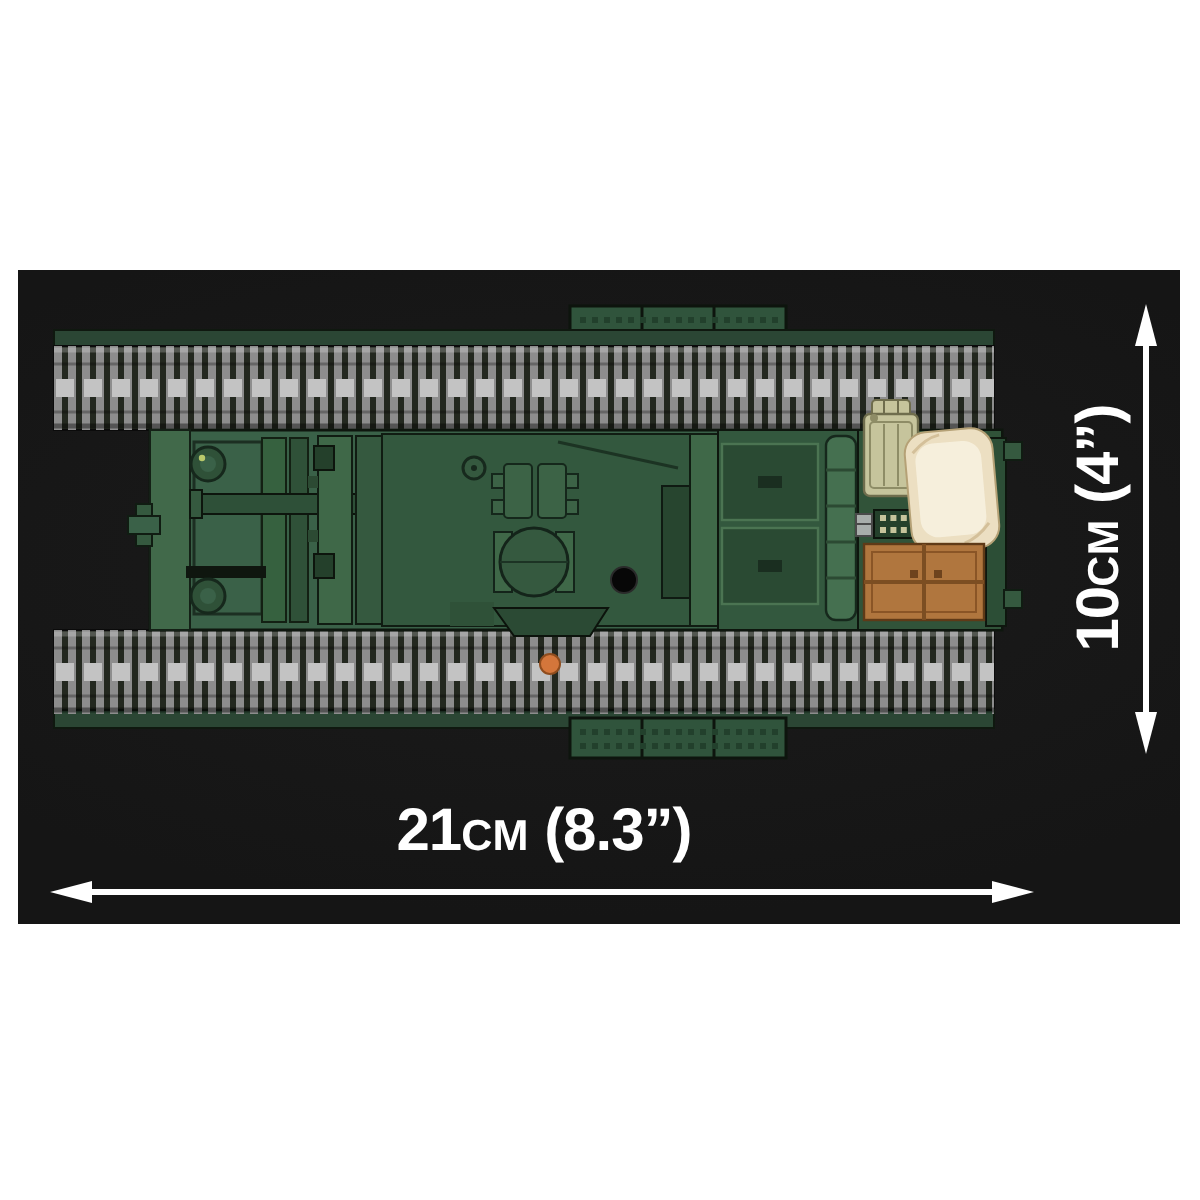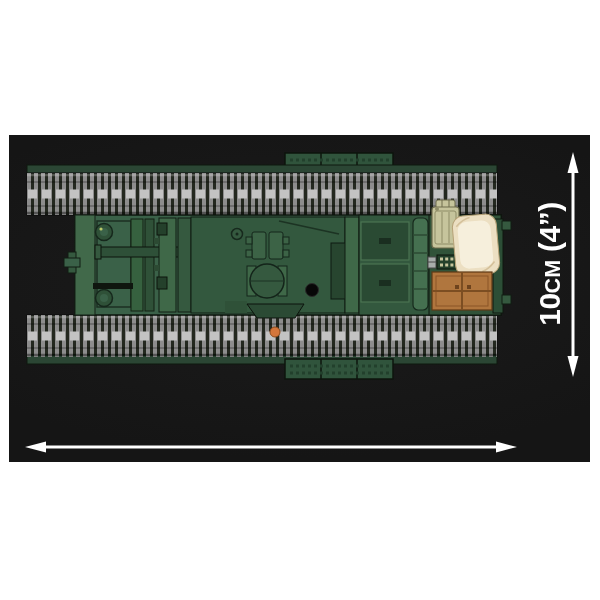--- a/index.html
+++ b/index.html
@@ -208,20 +208,24 @@
         <line x1="453" y1="137" x2="453" y2="175" stroke="#7c4e22" stroke-width="2"></line>
         <line x1="423" y1="156" x2="483" y2="156" stroke="#7c4e22" stroke-width="2"></line>
         <rect x="446" y="150" width="4" height="4" fill="#6e431d"></rect>
         <rect x="458" y="150" width="4" height="4" fill="#6e431d"></rect>
       </g>
 
       <circle cx="266" cy="197" r="5" fill="#d4763b" stroke="#8f4c1d"></circle>
     </svg>
   </div>
 
+  <div class="dim-label label-length">
+    <span>21</span><span class="unit">cm</span>
+    <span>(8.3”)</span>
+  </div>
   <div class="arrow arrow-h">
     <svg width="492" height="12" viewBox="0 0 492 12">
       <line x1="8" y1="6" x2="484" y2="6" stroke="#ffffff" stroke-width="3"></line>
       <polygon points="0,6 21,0.5 21,11.5" fill="#ffffff"></polygon>
       <polygon points="492,6 471,0.5 471,11.5" fill="#ffffff"></polygon>
     </svg>
   </div>
 
   <div class="dim-label label-height">
     <span>10</span><span class="unit">cm</span>

